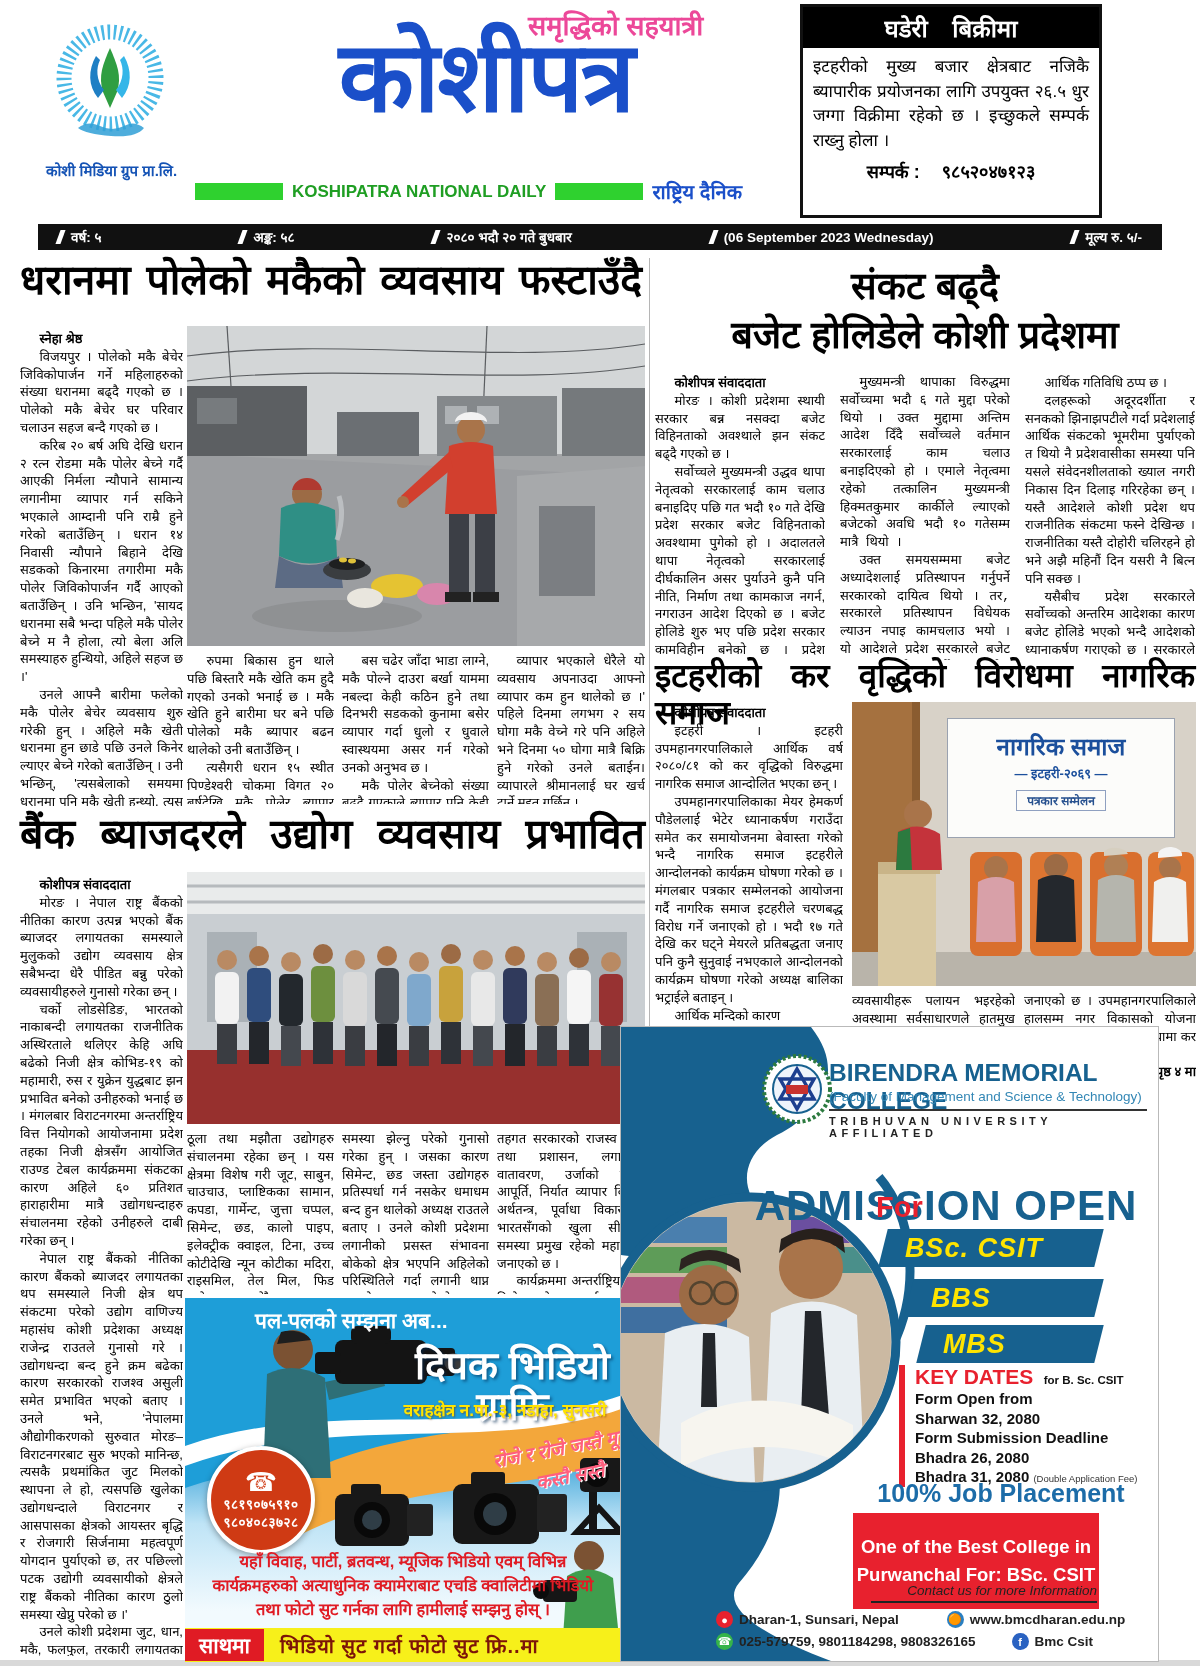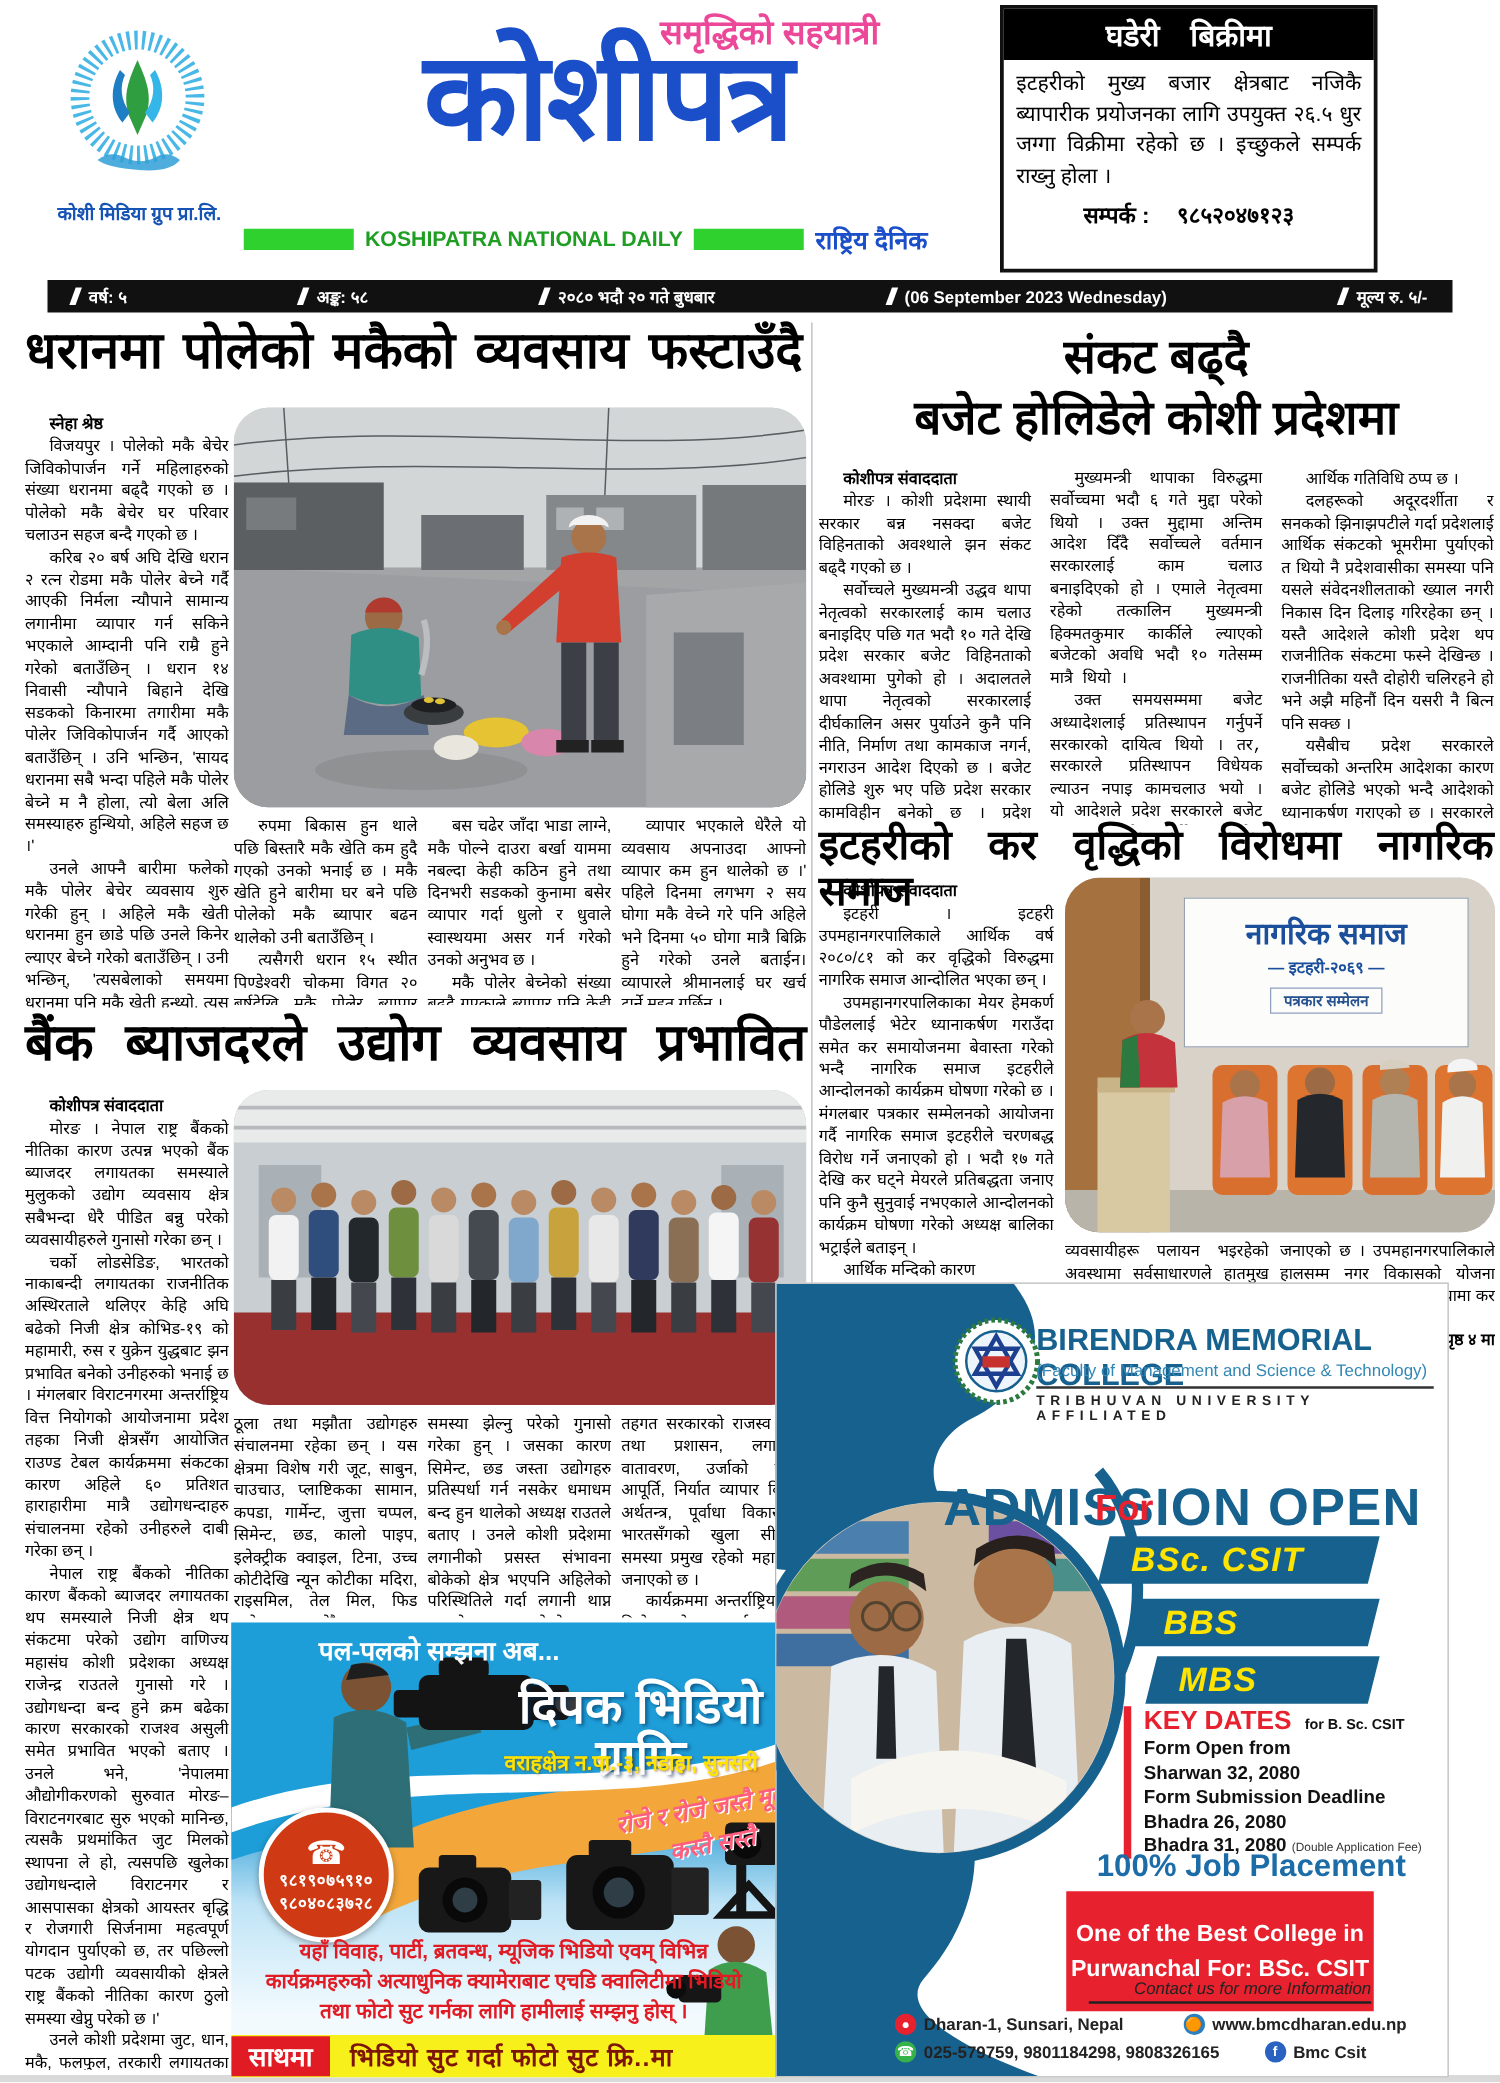--- a/index.html
+++ b/index.html
@@ -37,21 +37,21 @@
 
   
   .head-xl{position:absolute;font-weight:800;line-height:1.12;text-align:justify;text-align-last:justify;}
   .head-center{position:absolute;font-weight:800;line-height:1.3;text-align:center;}
   .col{position:absolute;overflow:hidden;font-size:13px;line-height:1.37;text-align:justify;}
   .col p{margin:0;text-indent:1.5em;}
   .byline{font-weight:bold;text-indent:1.8em;margin:0;}
   .jump{text-align:right;font-weight:bold;text-indent:0 !important;}
 
   
-  .photo{position:absolute;overflow:hidden;background:#cfd2d4;border-radius:28px;}
+  .photo{position:absolute;overflow:hidden;background:#cfd2d4;}
   .photo svg{display:block;}
   .banner-overlay{position:absolute;left:95px;top:16px;width:226px;height:118px;background:#fcfcfa;
       border:1px solid #9aa2b0;text-align:center;}
   .banner-title{color:#1b4f9c;font-weight:800;font-size:24px;margin-top:10px;}
   .banner-sub{color:#1b4f9c;font-weight:bold;font-size:13px;margin-top:2px;}
   .banner-small{color:#27518f;font-weight:bold;font-size:12px;margin-top:8px;display:inline-block;
       border:1px solid #8fa0c0;padding:1px 10px;}
 
   
   .video-ad{position:absolute;left:185px;top:1298px;width:460px;height:364px;overflow:hidden;

